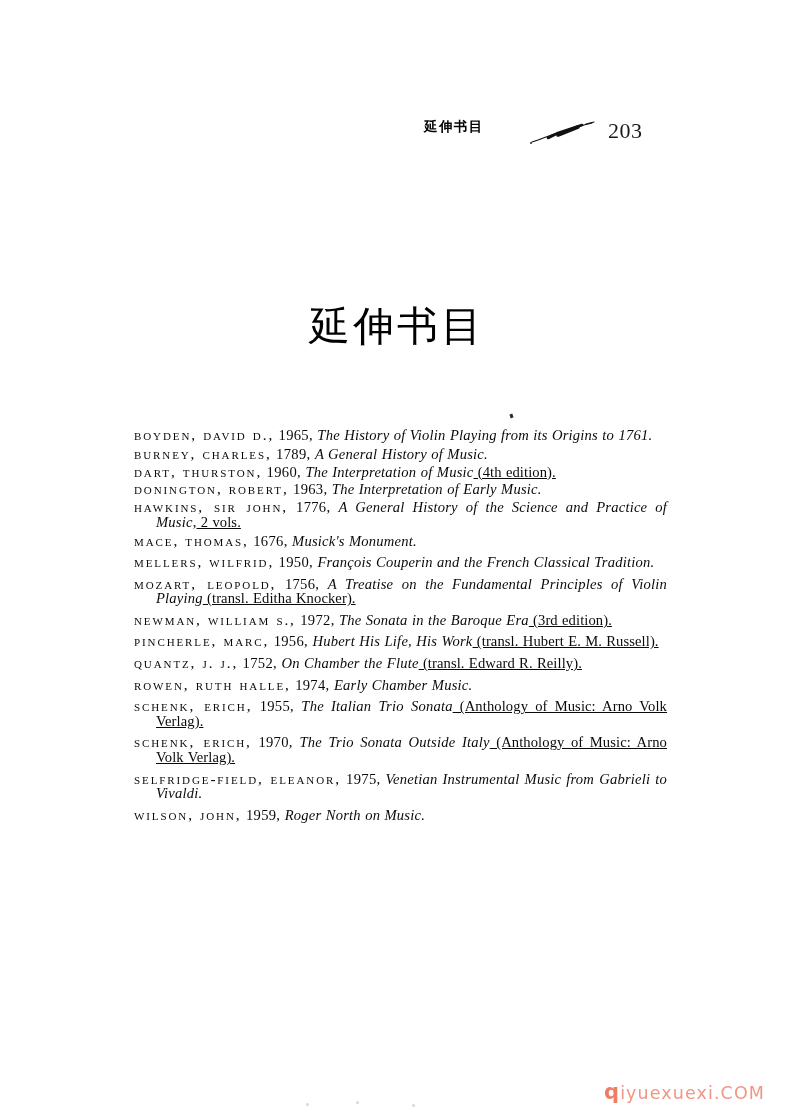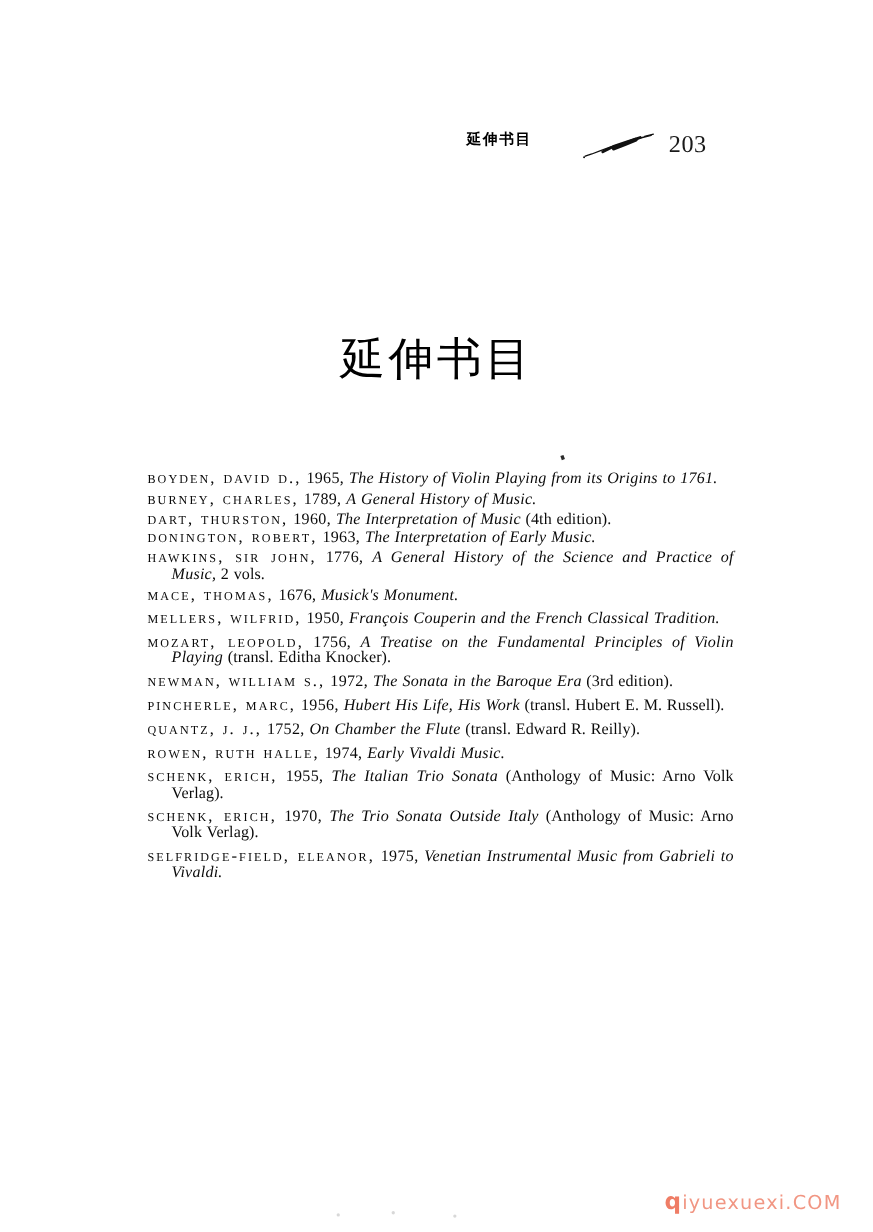--- a/index.html
+++ b/index.html
@@ -95,20 +95,21 @@
   }
   .yr {
     letter-spacing: 0.3px;
   }
   .ti {
     font-style: italic;
     letter-spacing: 0.2px;
   }
   .rest {
     letter-spacing: 0.1px;
+    text-decoration: underline;
   }
 
   
   .speck {
     position: absolute;
     left: 510px;
     top: 414px;
     width: 3px;
     height: 4px;
     background: #2b2b2b;
@@ -197,30 +198,33 @@
   <div class="entry loose">
     <span class="au">newman, william s.,</span><span class="yr"> 1972, </span><span class="ti">The Sonata in the Baroque Era</span><span class="rest"> (3rd edition).</span>
   </div>
   <div class="entry loose">
     <span class="au">pincherle, marc,</span><span class="yr"> 1956, </span><span class="ti">Hubert His Life, His Work</span><span class="rest"> (transl. Hubert E. M. Russell).</span>
   </div>
   <div class="entry loose">
     <span class="au">quantz, j. j.,</span><span class="yr"> 1752, </span><span class="ti">On Chamber the Flute</span><span class="rest"> (transl. Edward R. Reilly).</span>
   </div>
   <div class="entry loose">
-    <span class="au">rowen, ruth halle,</span><span class="yr"> 1974, </span><span class="ti">Early Vivaldi Music.</span><span class="rest"></span>
+    <span class="au">rowen, ruth halle,</span><span class="yr"> 1974, </span><span class="ti">Early Chamber Music.</span><span class="rest"></span>
   </div>
   <div class="entry loose">
     <span class="au">schenk, erich,</span><span class="yr"> 1955, </span><span class="ti">The Italian Trio Sonata</span><span class="rest"> (Anthology of Music: Arno Volk Verlag).</span>
   </div>
   <div class="entry loose">
     <span class="au">schenk, erich,</span><span class="yr"> 1970, </span><span class="ti">The Trio Sonata Outside Italy</span><span class="rest"> (Anthology of Music: Arno Volk Verlag).</span>
   </div>
   <div class="entry loose">
     <span class="au">selfridge-field, eleanor,</span><span class="yr"> 1975, </span><span class="ti">Venetian Instrumental Music from Gabrieli to Vivaldi.</span><span class="rest"></span>
+  </div>
+  <div class="entry">
+    <span class="au">wilson, john,</span><span class="yr"> 1959, </span><span class="ti">Roger North on Music.</span><span class="rest"></span>
   </div>
 </div>
 
 <div class="footer-marks">
   <span style="left:306px;top:3px;"></span>
   <span style="left:356px;top:1px;"></span>
   <span style="left:412px;top:4px;"></span>
 </div>
 
 <div class="watermark"><span class="wm-q">q</span><span>iyuexuexi.COM</span></div>

